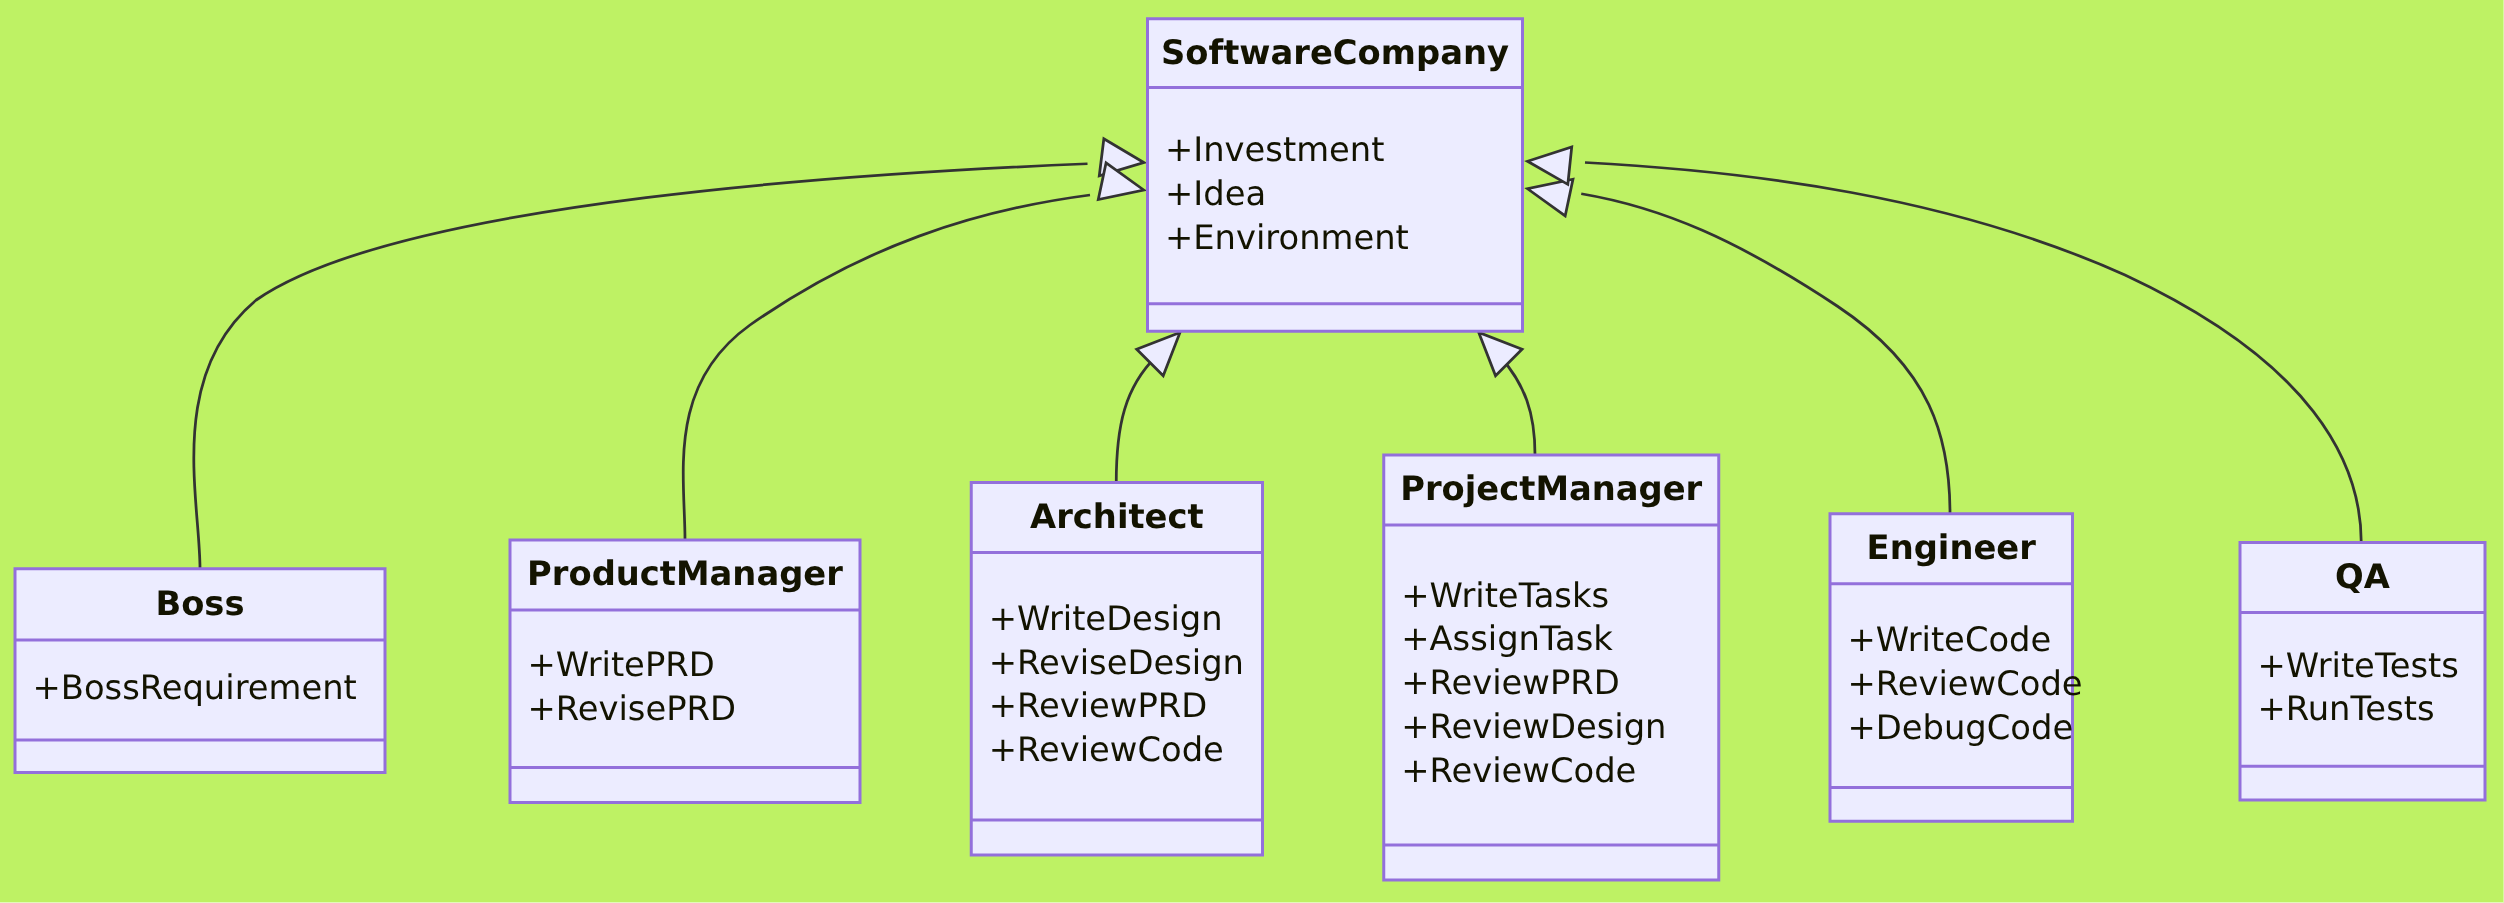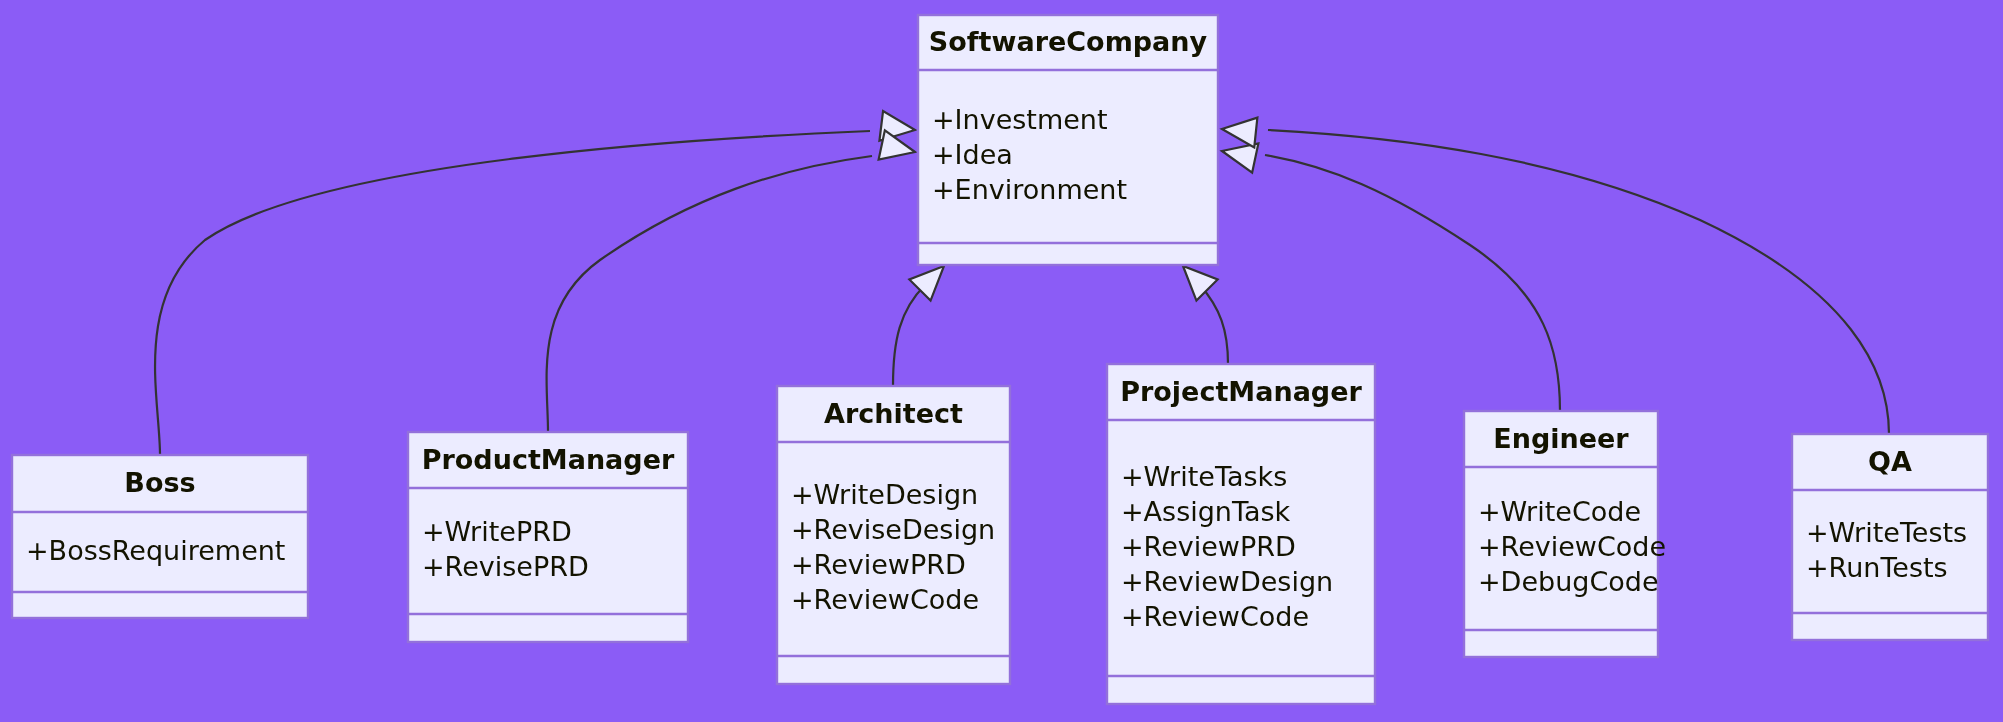--- a/index.html
+++ b/index.html
@@ -4,21 +4,21 @@
 <style>
   html, body {
     margin: 0;
     padding: 0;
     background: #ffffff;
   }
   #diagram-root {
     position: relative;
     width: 2003px;
     height: 722px;
-    background: #8b5cf6;
+    background: #bef264;
     font-family: "DejaVu Sans", "Liberation Sans", sans-serif;
     overflow: hidden;
   }
   svg.uml-canvas {
     display: block;
     width: 2003px;
     height: 722px;
   }
   .cls-box-rect {
     fill: #ECECFF;

